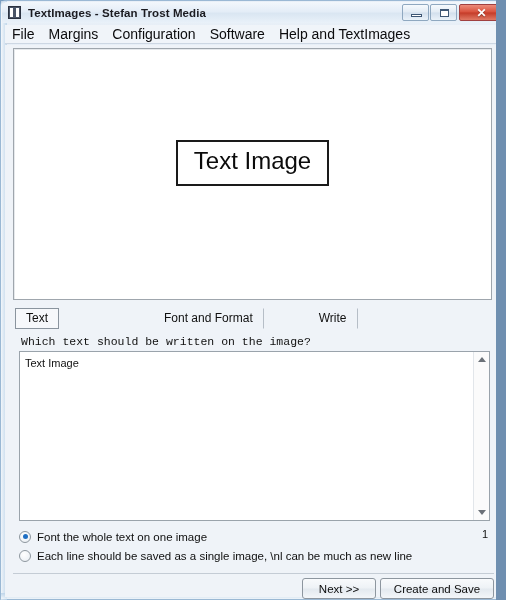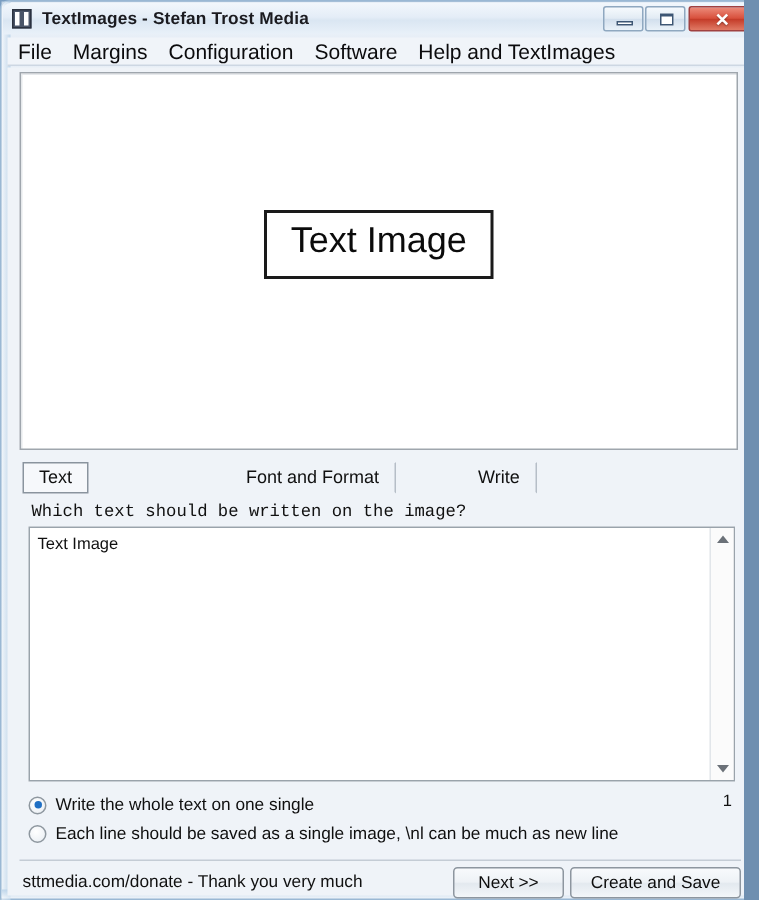--- a/index.html
+++ b/index.html
@@ -421,31 +421,30 @@
           </div>
           <div class="scroll-arrow down">
             <span class="arrow-glyph down"></span>
           </div>
         </div>
       </div>
 
       <div class="radio-panel">
         <div class="radio-row">
           <span class="radio checked"></span>
-          <span>Write the whole text on one single</span>
+          <span>Font the whole text on one image</span>
         </div>
         <div class="radio-row">
           <span class="radio"></span>
           <span>Each line should be saved as a single image, \nl can be much as new line</span>
         </div>
         <div class="count-badge">1</div>
       </div>
 
       <div class="bottom-sep"></div>
       <div class="statusbar"></div>
-      <div class="status-text">sttmedia.com/donate - Thank you very much</div>
 
       <div class="btn" id="btn-create">Create and Save</div>
       <div class="btn" id="btn-next">Next &gt;&gt;</div>
 
     </div>
   </div>
 </div>
 
 </body></html>

